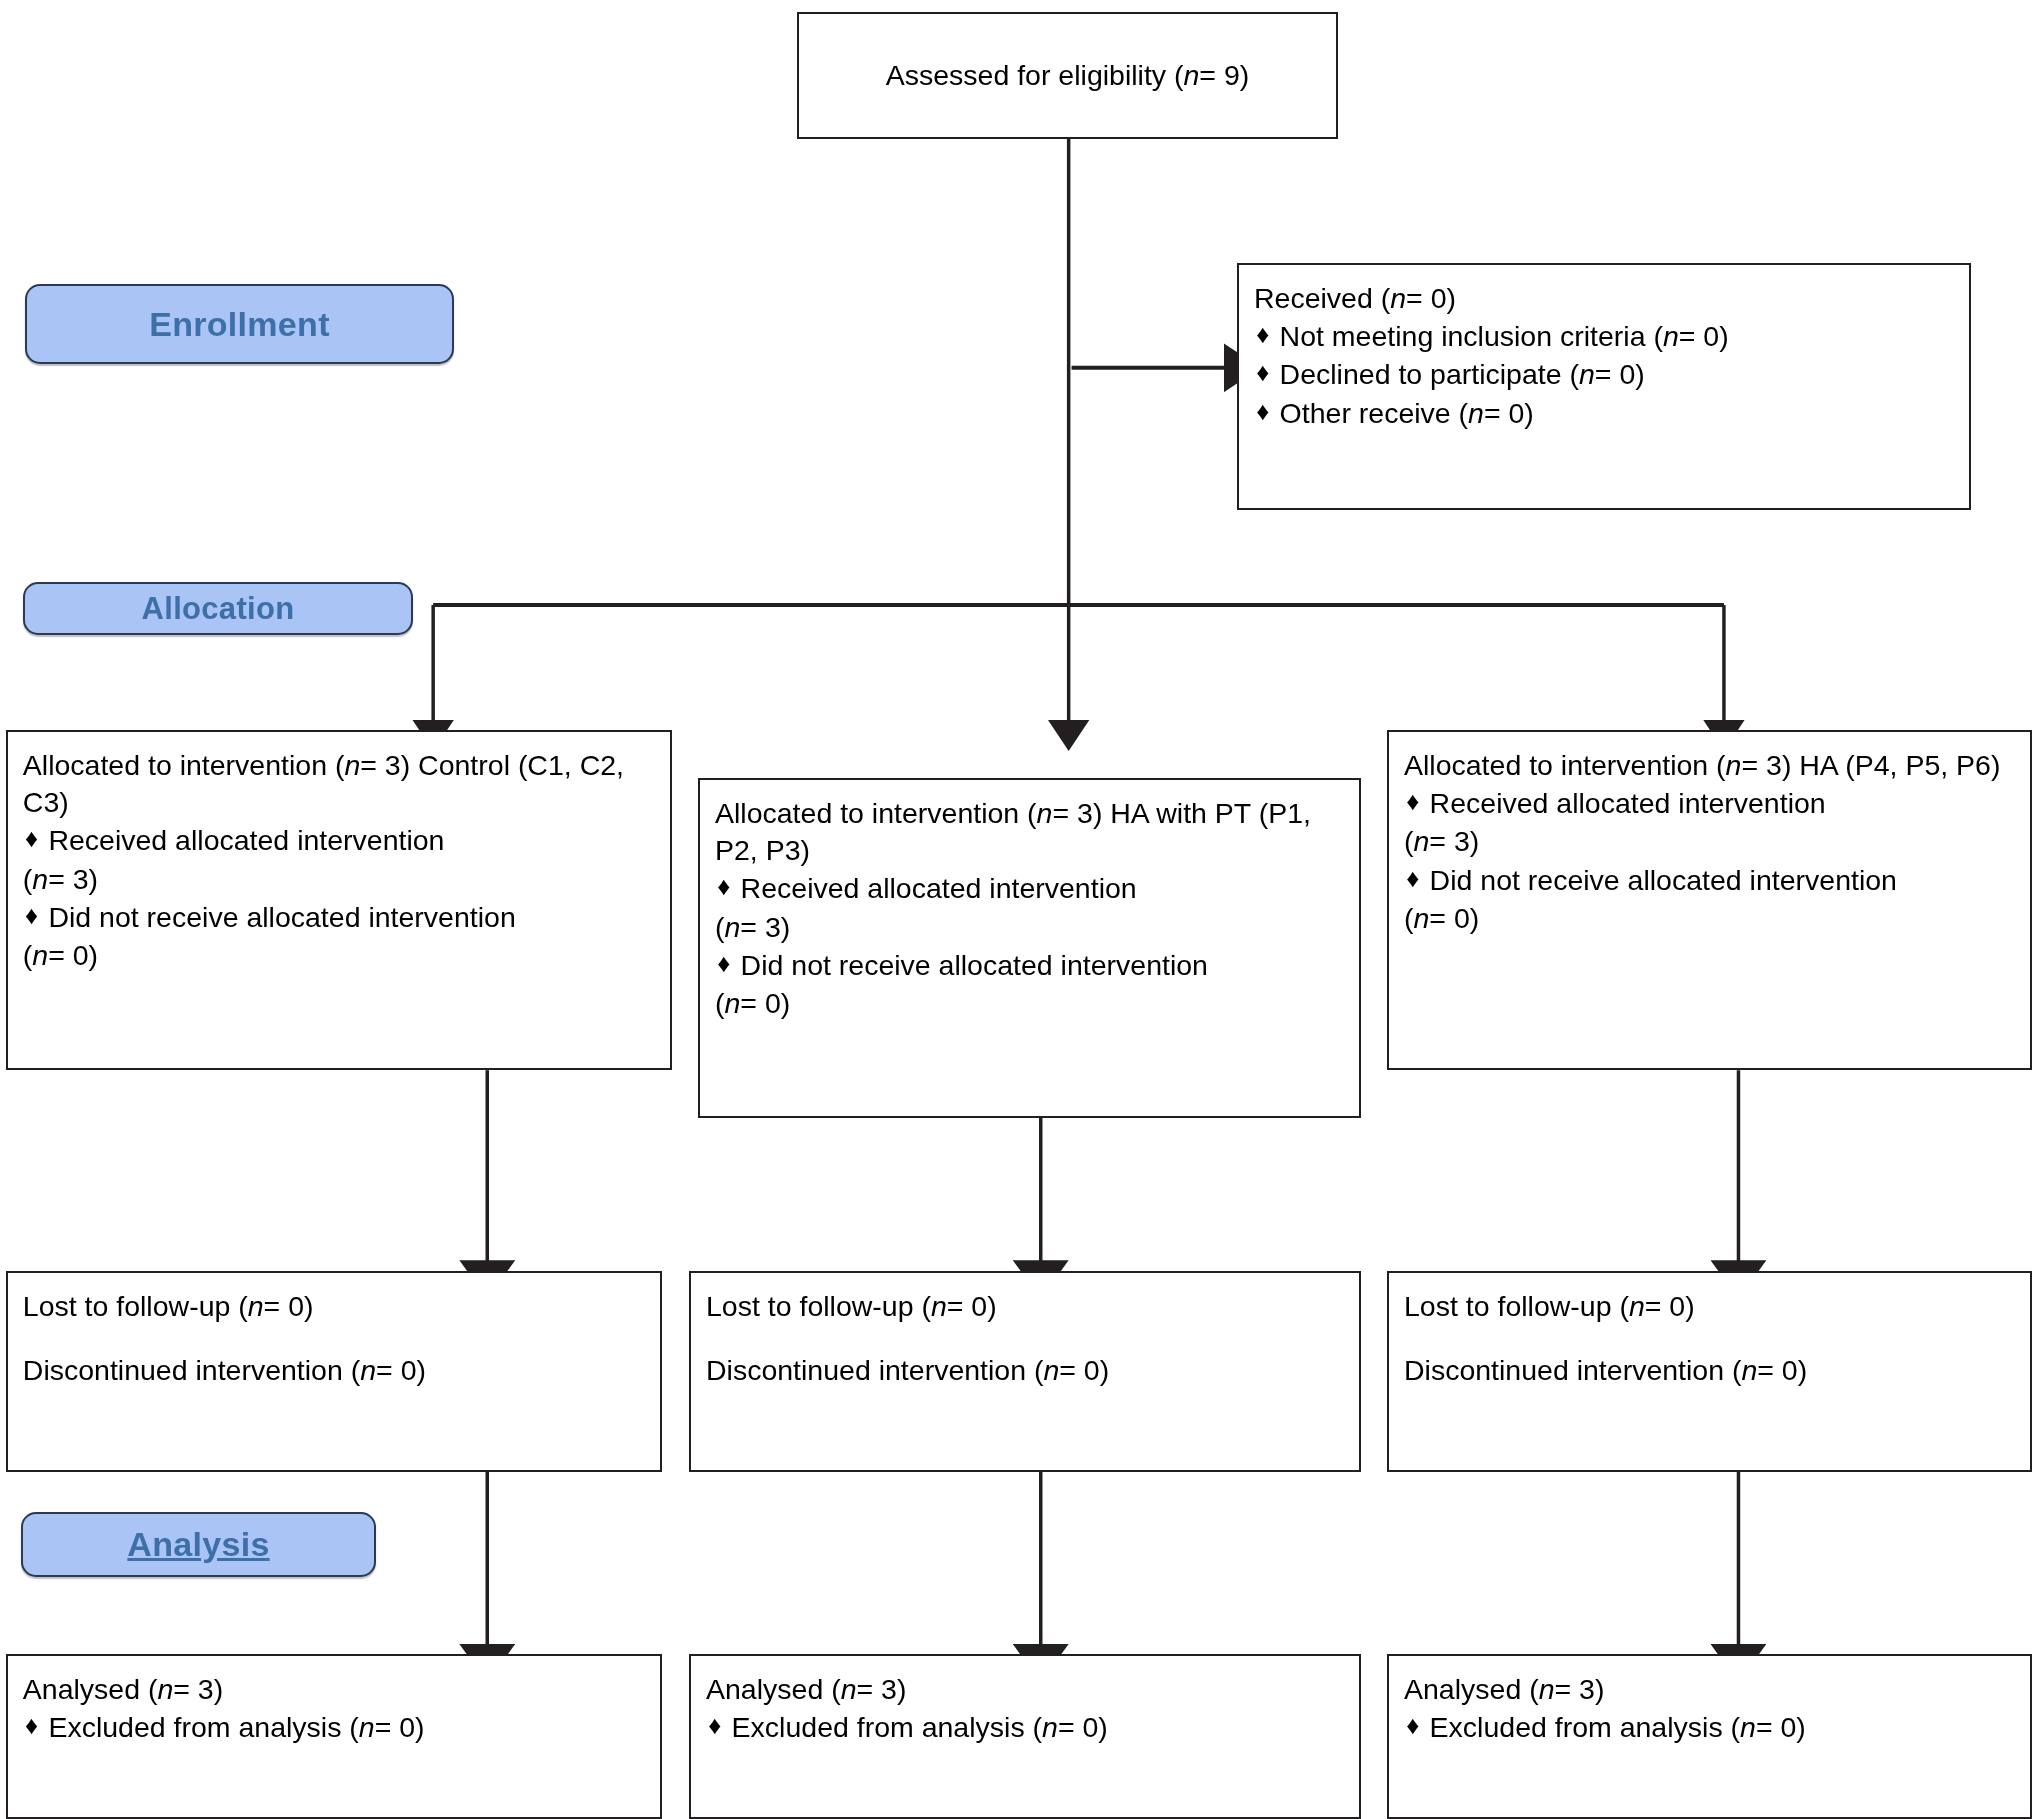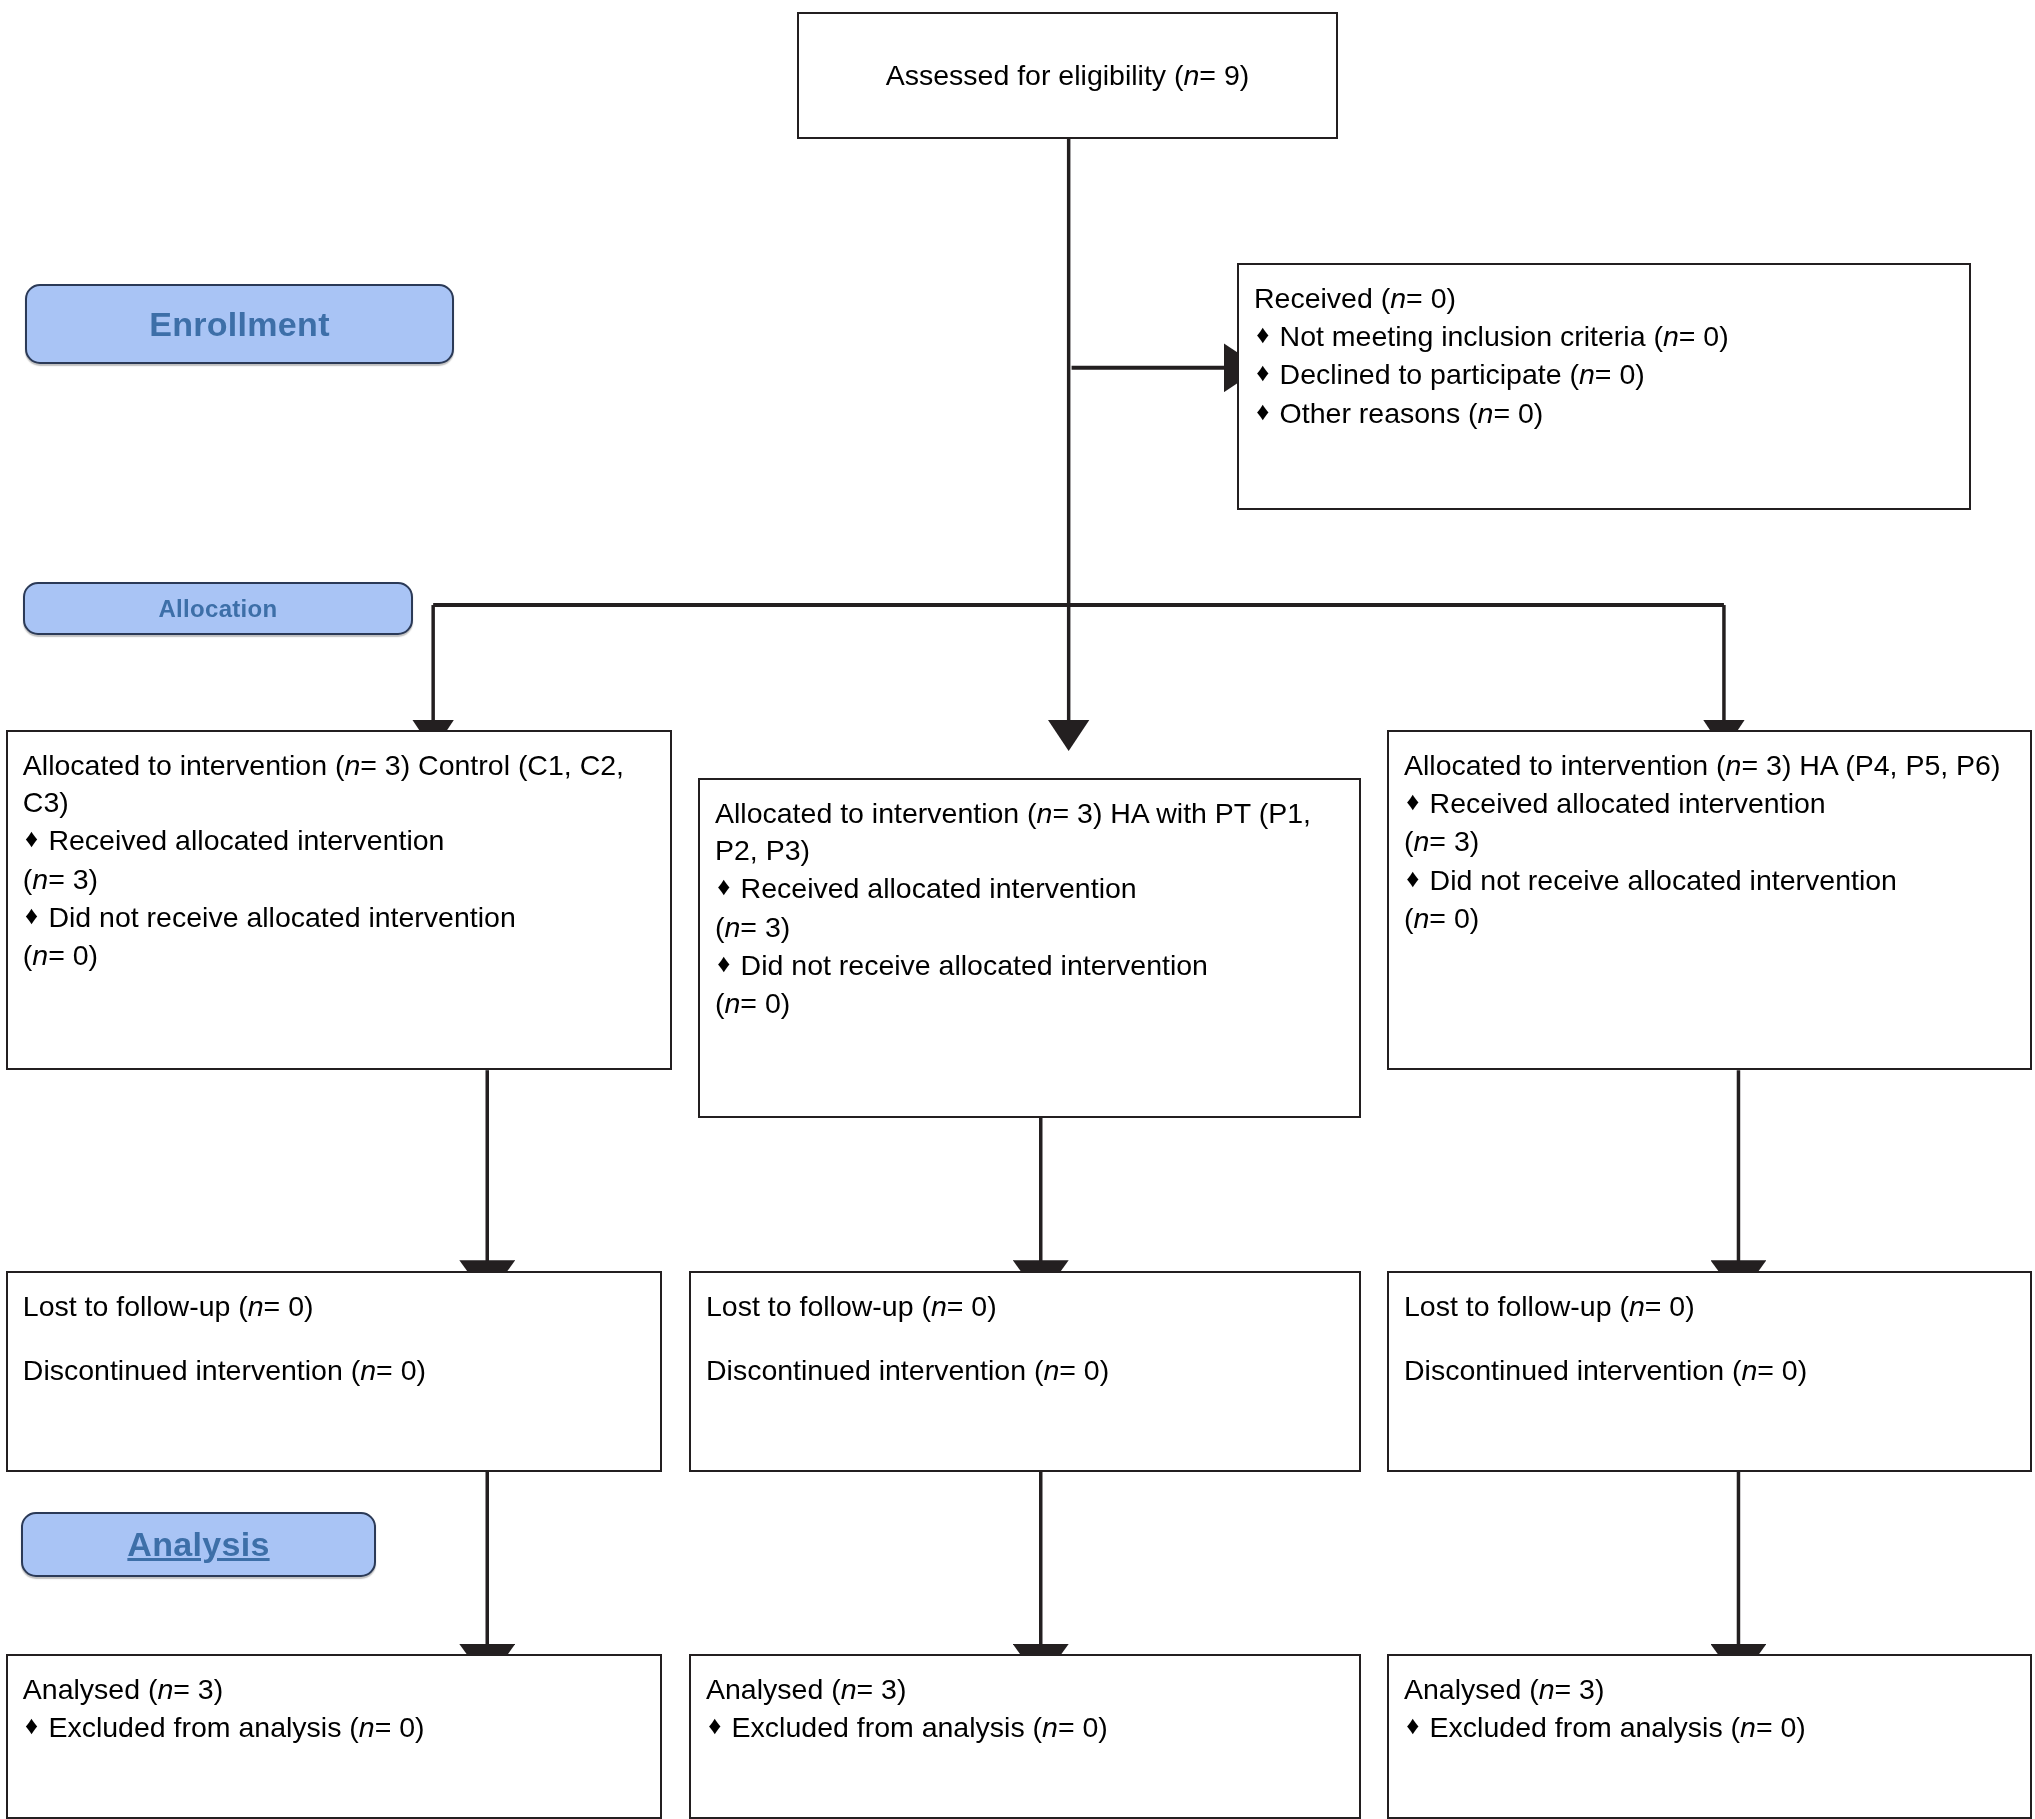--- a/index.html
+++ b/index.html
@@ -55,21 +55,21 @@
     letter-spacing:0.3px;
     box-shadow:0 1.7px 1.2px rgba(0,0,0,.25);
   }
 
   
   #assessed-box{left:797px;top:11.6px;width:541px;height:127px;
      display:flex;align-items:center;justify-content:center;padding:0;}
   #excluded-box{left:1237px;top:263px;width:734px;height:247px;}
 
   #pill-enrollment{left:25px;top:284px;width:429px;height:80px;}
-  #pill-allocation{left:23px;top:582px;width:390px;height:53px;font-size:24px;}
+  #pill-allocation{left:23px;top:582px;width:390px;height:53px;font-size:31px;}
   #pill-followup{left:17.4px;top:1099px;width:390px;height:65px;}
   #pill-analysis{left:21px;top:1512px;width:355px;height:65px;text-decoration:underline;}
 
   #alloc-1{left:5.8px;top:730px;width:666px;height:340px;}
   #alloc-2{left:698px;top:770px;width:663px;height:340px;margin-top:8px;}
   #alloc-3{left:1387px;top:730px;width:645px;height:340px;}
 
   #follow-1{left:5.8px;top:1271px;width:656px;height:201px;}
   #follow-2{left:689px;top:1271px;width:672px;height:201px;}
   #follow-3{left:1387px;top:1271px;width:645px;height:201px;}
@@ -135,21 +135,21 @@
       <li>
         <span class="dia">♦</span>
         <span>Not meeting inclusion criteria (</span><span class="ital">n</span><span>= 0)</span>
       </li>
       <li>
         <span class="dia">♦</span>
         <span>Declined to participate (</span><span class="ital">n</span><span>= 0)</span>
       </li>
       <li>
         <span class="dia">♦</span>
-        <span>Other reasons (</span><span class="ital">n</span><span>= 0)</span>
+        <span>Other receive (</span><span class="ital">n</span><span>= 0)</span>
       </li>
     </ul>
   </div>
 
   <div class="box" id="alloc-1">
     <div class="hdr"><span>Allocated to intervention (</span><span class="ital">n</span><span>= 3) Control (C1, C2, C3)</span></div>
     <ul>
       <li>
         <span class="dia">♦</span>
         <span>Received allocated intervention</span>

